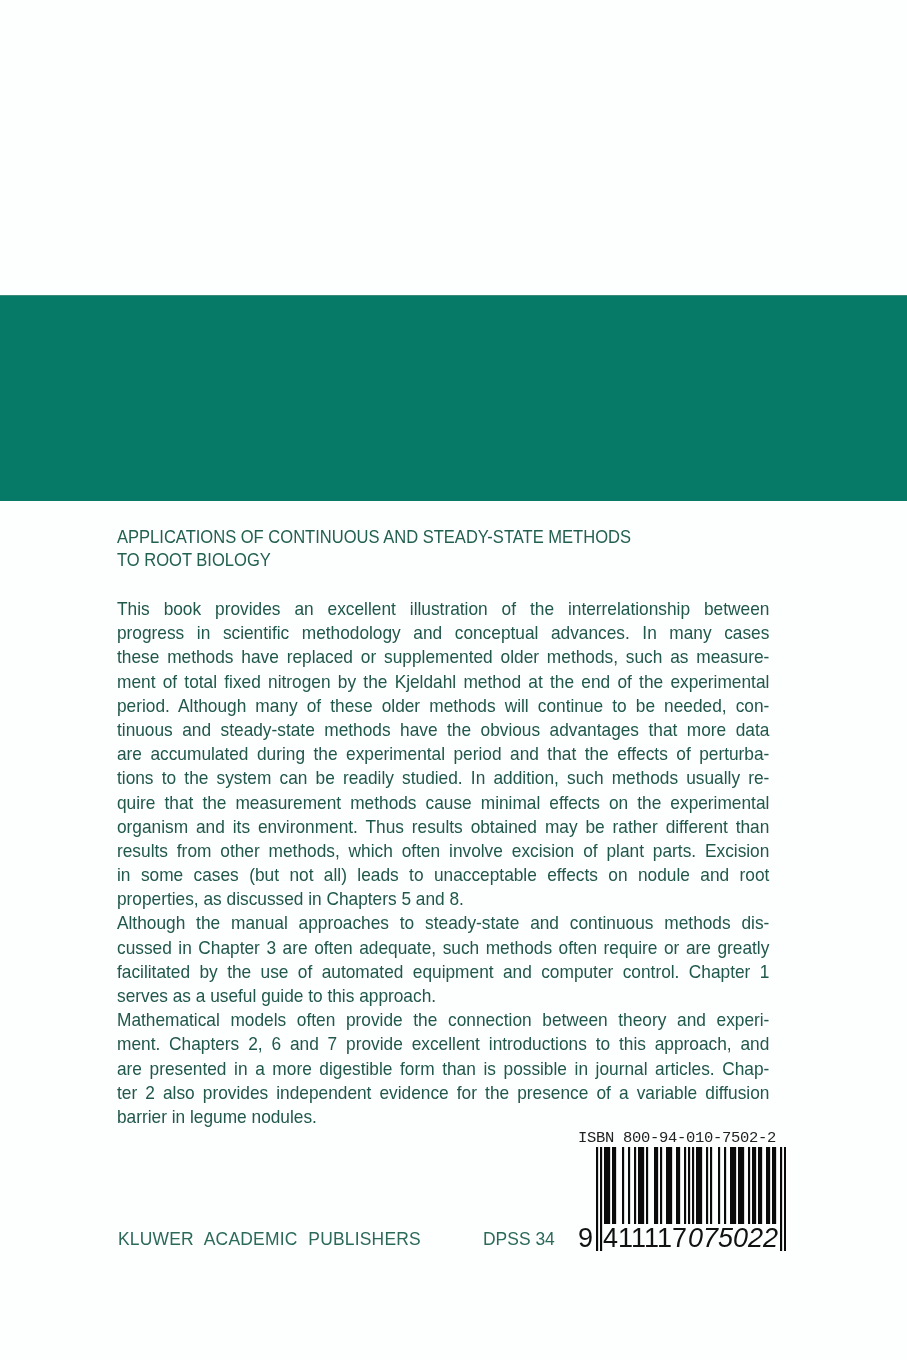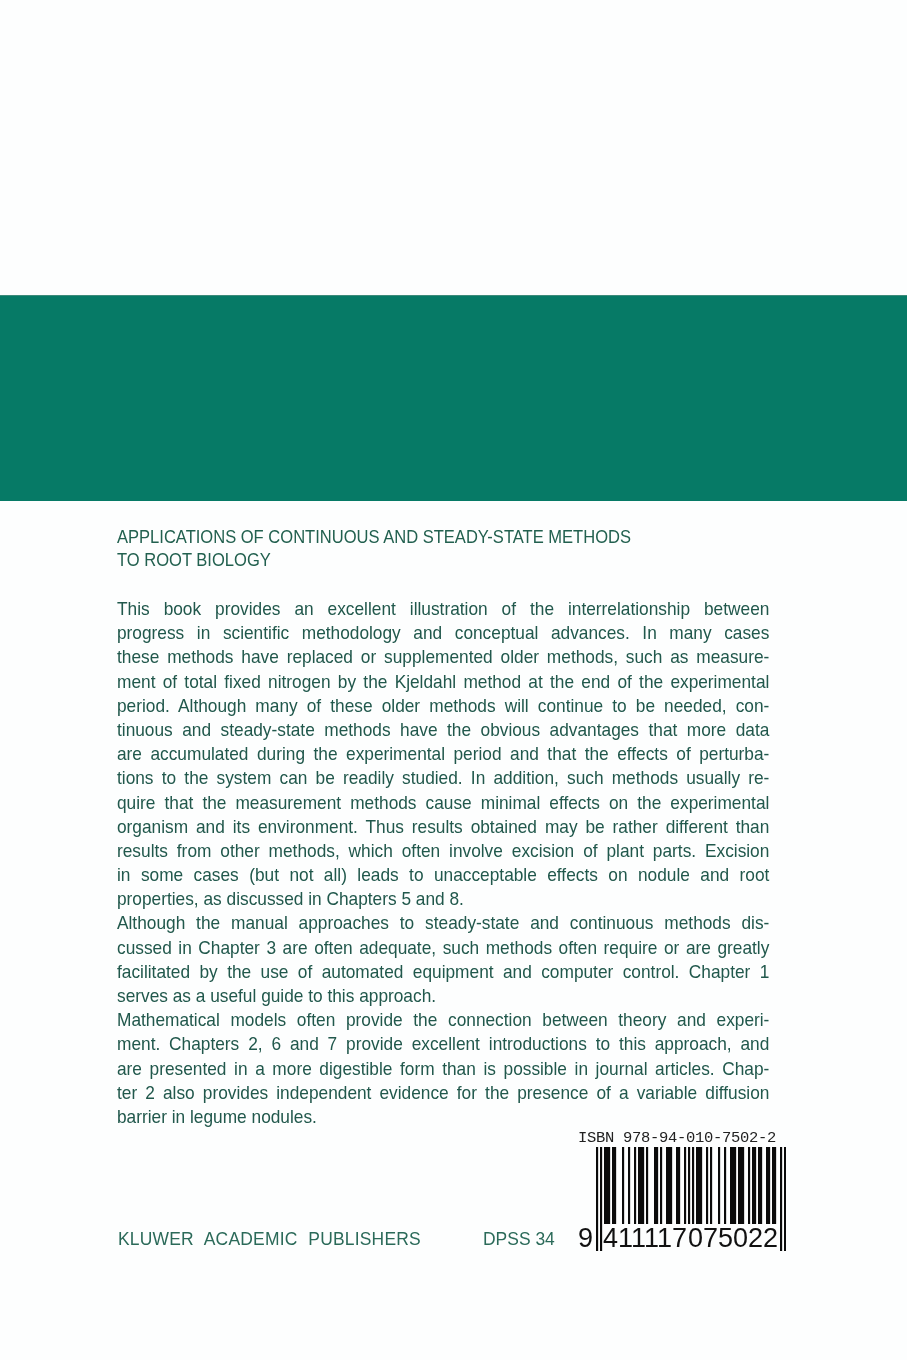--- a/index.html
+++ b/index.html
@@ -87,21 +87,21 @@
     <div class="line">cussed in Chapter 3 are often adequate, such methods often require or are greatly</div>
     <div class="line">facilitated by the use of automated equipment and computer control. Chapter 1</div>
     <div class="line last">serves as a useful guide to this approach.</div>
     <div class="line">Mathematical models often provide the connection between theory and experi-</div>
     <div class="line">ment. Chapters 2, 6 and 7 provide excellent introductions to this approach, and</div>
     <div class="line">are presented in a more digestible form than is possible in journal articles. Chap-</div>
     <div class="line">ter 2 also provides independent evidence for the presence of a variable diffusion</div>
     <div class="line last">barrier in legume nodules.</div>
   </div>
 
-<div class="isbn-text">ISBN 978-94-010-7502-2</div>
+<div class="isbn-text">ISBN 800-94-010-7502-2</div>
 <svg class="barcode" id="barcode" viewBox="0 0 190 104" preserveAspectRatio="none">
     <rect x="0.000" y="0" width="2.150" height="104" fill="#0a0a0a"></rect>
     <rect x="4.000" y="0" width="2.150" height="104" fill="#0a0a0a"></rect>
     <rect x="8.000" y="0" width="2.150" height="80" fill="#0a0a0a"></rect>
     <rect x="10.000" y="0" width="2.150" height="80" fill="#0a0a0a"></rect>
     <rect x="12.000" y="0" width="2.150" height="80" fill="#0a0a0a"></rect>
     <rect x="16.000" y="0" width="2.150" height="80" fill="#0a0a0a"></rect>
     <rect x="18.000" y="0" width="2.150" height="80" fill="#0a0a0a"></rect>
     <rect x="26.000" y="0" width="2.150" height="80" fill="#0a0a0a"></rect>
     <rect x="32.000" y="0" width="2.150" height="80" fill="#0a0a0a"></rect>
@@ -141,16 +141,16 @@
     <rect x="164.000" y="0" width="2.150" height="80" fill="#0a0a0a"></rect>
     <rect x="170.000" y="0" width="2.150" height="80" fill="#0a0a0a"></rect>
     <rect x="172.000" y="0" width="2.150" height="80" fill="#0a0a0a"></rect>
     <rect x="176.000" y="0" width="2.150" height="80" fill="#0a0a0a"></rect>
     <rect x="178.000" y="0" width="2.150" height="80" fill="#0a0a0a"></rect>
     <rect x="184.000" y="0" width="2.150" height="104" fill="#0a0a0a"></rect>
     <rect x="188.000" y="0" width="2.150" height="104" fill="#0a0a0a"></rect>
   </svg>
 <div class="barcode-digits" style="left:578px;">9</div>
 <div class="barcode-digits" style="left:603px;">411117</div>
-<div class="barcode-digits" style="left:688px;">075022</div>
+<div class="barcode-digits" style="left:688px;font-style:italic;">075022</div>
 
 <div class="footer-publisher">KLUWER ACADEMIC PUBLISHERS</div>
 <div class="footer-series">DPSS 34</div>
 
 </body></html>

